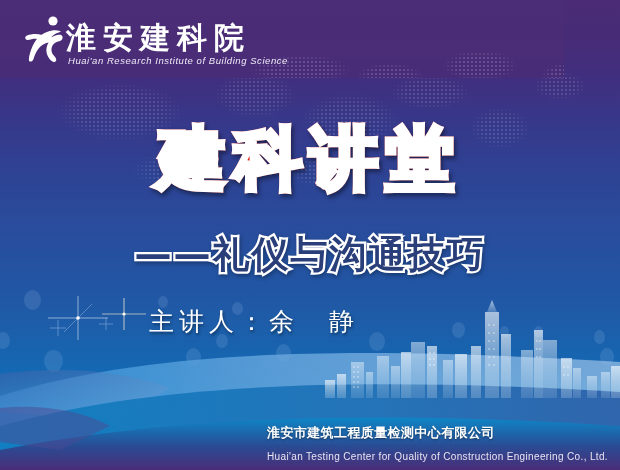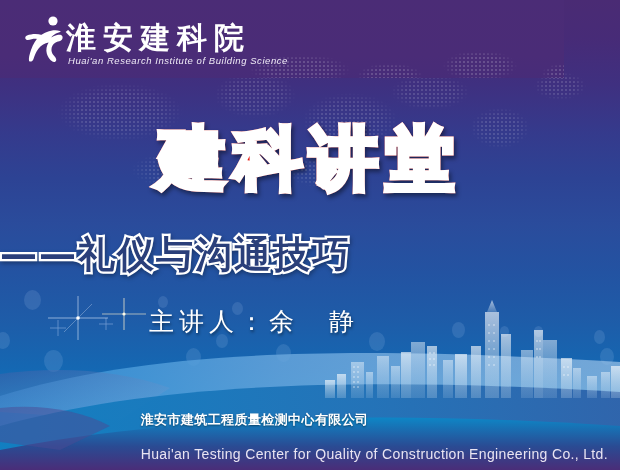--- a/index.html
+++ b/index.html
@@ -110,21 +110,21 @@
     -webkit-background-clip:text;
     background-clip:text;
     -webkit-text-fill-color:transparent;
     paint-order:stroke fill;
     -webkit-text-stroke:5px #ffffff;
     filter:drop-shadow(2px 3px 2px rgba(0,0,0,.42));
     white-space:nowrap;
   }
   .title-sub{
     position:absolute;left:0;top:232px;width:620px;
-    text-align:left;
+    text-align:center;
     font-family:"DejaVu Sans", sans-serif;
     font-weight:700;
     font-size:37px;
     letter-spacing:2px;
     line-height:46px;
     color:#2a3f7a;
     paint-order:stroke fill;
     -webkit-text-stroke:4.5px #ffffff;
     filter:drop-shadow(1px 2px 2px rgba(0,0,0,.32));
     white-space:nowrap;
@@ -151,22 +151,22 @@
     position:absolute;right:12px;bottom:8px;text-align:left;
   }
   .footer-cn{
     font-family:"DejaVu Sans", sans-serif;
     font-weight:700;font-size:13px;letter-spacing:.4px;color:#ffffff;
     text-shadow:0 1px 2px rgba(0,0,0,.45);
     white-space:nowrap;
   }
   .footer-en{
     font-family:"Liberation Sans", sans-serif;
-    font-size:14px;letter-spacing:.35px;color:#e9e4f2;
-    margin-top:17px;white-space:nowrap;
+    font-size:10px;letter-spacing:.35px;color:#e9e4f2;
+    margin-top:9px;white-space:nowrap;
   }
 </style>
 </head>
 <body>
 
 <div id="slide">
 
   <div class="bg-base"></div>
   <div class="bg-map"></div>
 

